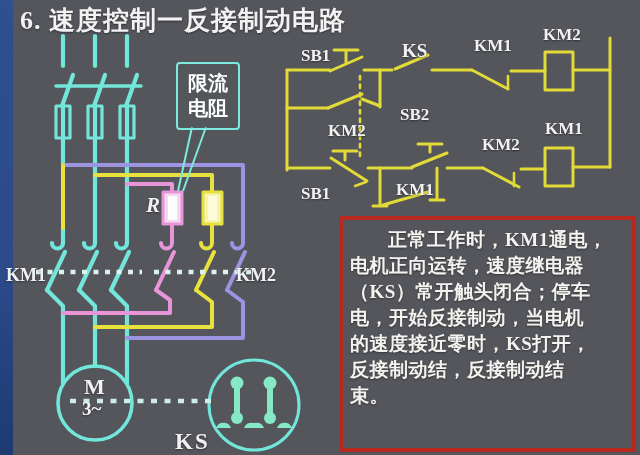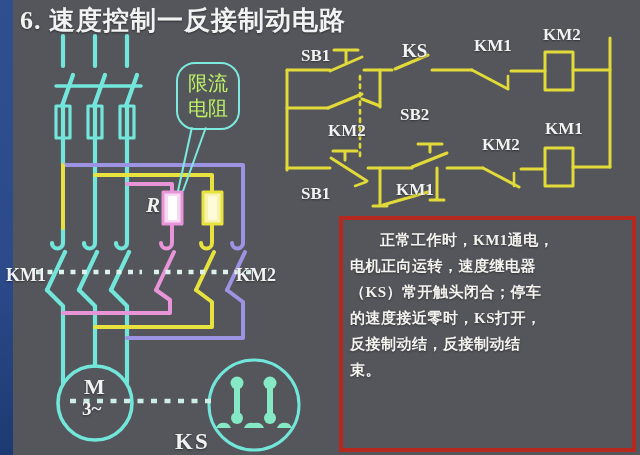--- a/index.html
+++ b/index.html
@@ -21,32 +21,32 @@
   }
   .title{left:20px;top:8px;font-size:26px;letter-spacing:1px;}
   .c-lbl{font-size:17px;}           
   .m-lbl{font-size:18px;}           
   .ks-big{font-size:23px;letter-spacing:2px;}
   .r-lbl{font-size:21px;font-style:italic;}
   .motor-m{font-size:22px;}
   .motor-ph{font-size:19px;}
   .callout{
     position:absolute;left:176px;top:62px;width:60px;height:64px;
-    border:2.5px solid #7ceade;border-radius:19px;
+    border:2.5px solid #7ceade;border-radius:4px;
     display:flex;flex-direction:column;align-items:center;justify-content:center;
-    color:#bef264;font-weight:normal;font-size:20px;line-height:1.25;
+    color:#ffffff;font-weight:bold;font-size:20px;line-height:1.25;
     background:rgba(84,86,91,.35);
   }
   .infobox{
     position:absolute;left:339px;top:216px;width:297px;height:236px;
     border:4px solid #b7291f;box-sizing:border-box;
     padding:7px 4px 0 7px;
   }
   .infobox .line{
-    color:#f5f3ef;font-weight:bold;font-size:15px;line-height:26px;
+    color:#f5f3ef;font-weight:bold;font-size:19px;line-height:26px;
     white-space:nowrap;letter-spacing:.5px;
     text-shadow:0 1px 2px rgba(0,0,0,.4);
   }
   .infobox .line.indent{text-indent:2em;}
   .watermark{
     position:absolute;left:456px;top:413px;height:22px;
     display:flex;align-items:center;
     font-family:"Liberation Sans","DejaVu Sans",sans-serif;
   }
   .wm-site{color:#c4251c;font-weight:bold;font-size:22px;letter-spacing:0;}
@@ -232,19 +232,20 @@
   <div class="lbl c-lbl" style="left:400px;top:106px;">SB2</div>
   <div class="lbl c-lbl" style="left:482px;top:136px;">KM2</div>
   <div class="lbl c-lbl" style="left:545px;top:120px;">KM1</div>
   <div class="lbl c-lbl" style="left:301px;top:185px;">SB1</div>
   <div class="lbl c-lbl" style="left:396px;top:181px;">KM1</div>
 
   <div class="infobox">
     <div class="line indent">正常工作时，KM1通电，</div>
     <div class="line">电机正向运转，速度继电器</div>
     <div class="line">（KS）常开触头闭合；停车</div>
+    <div class="line">电，开始反接制动，当电机</div>
     <div class="line">的速度接近零时，KS打开，</div>
     <div class="line">反接制动结，反接制动结</div>
     <div class="line">束。</div>
   </div>
 
 
 </div>
 
 </body></html>

